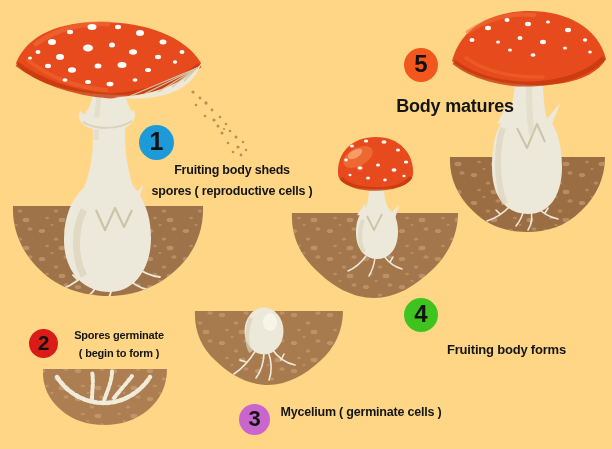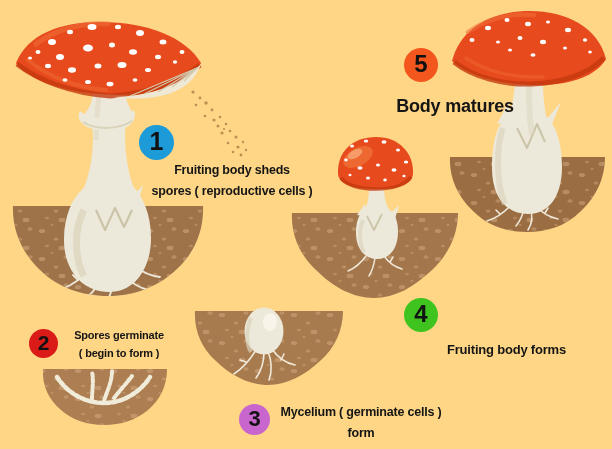--- a/index.html
+++ b/index.html
@@ -253,21 +253,20 @@
   <div class="caption center" style="left:119px;top:327px;font-size:11px;line-height:1.6;">
     <div>Spores germinate</div>
     <div>( begin to form )</div>
   </div>
 
   <div class="badge" style="left: 239px; top: 404px; width: 31px; height: 31px; font-size: 22px; background-color: rgb(201, 102, 206);">
     <span class="num">3</span>
   </div>
   <div class="caption center" style="left:361px;top:402px;font-size:12.5px;">
     <div>Mycelium ( germinate cells )</div>
-    <div>form</div>
   </div>
 
   <div class="badge" style="left: 404px; top: 298px; width: 34px; height: 34px; font-size: 24px; background-color: rgb(63, 196, 31);">
     <span class="num">4</span>
   </div>
   <div class="caption" style="left:447px;top:308px;font-size:13px;margin-top:31px;">
     <div>Fruiting body forms</div>
   </div>
 
   <div class="badge" style="left: 404px; top: 48px; width: 34px; height: 34px; font-size: 24px; background-color: rgb(243, 87, 29);">

